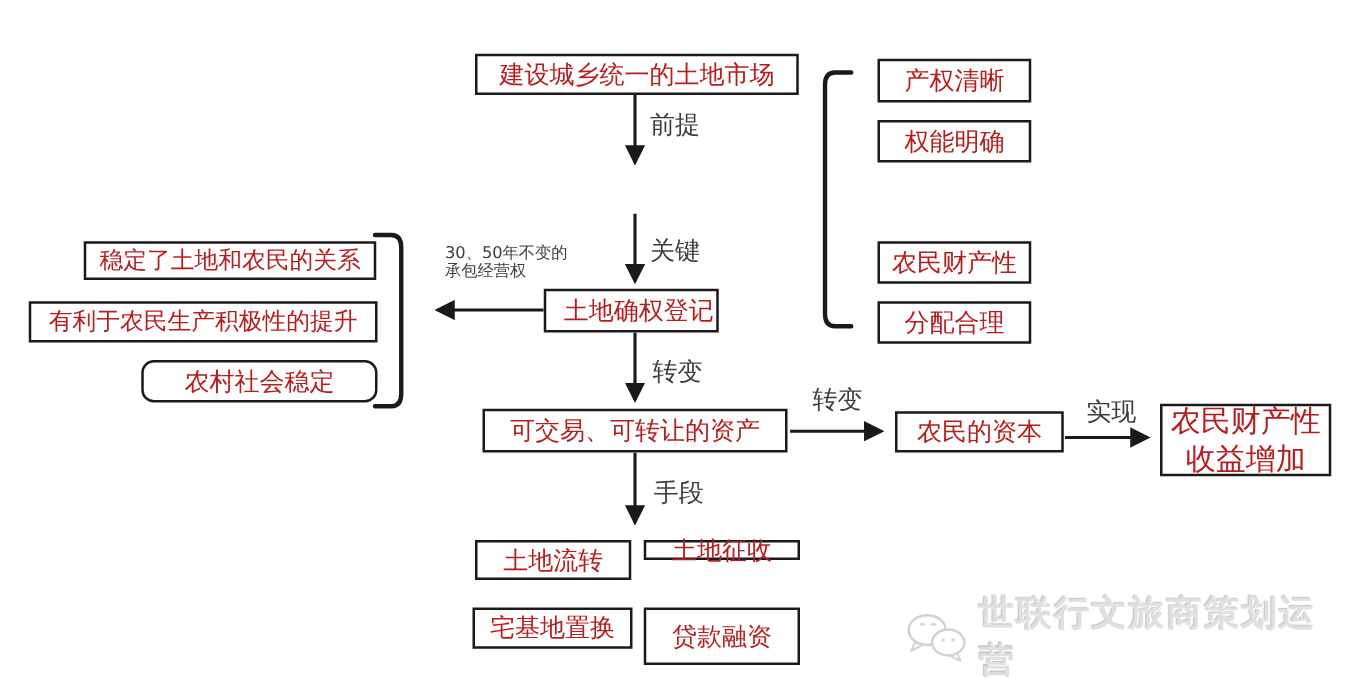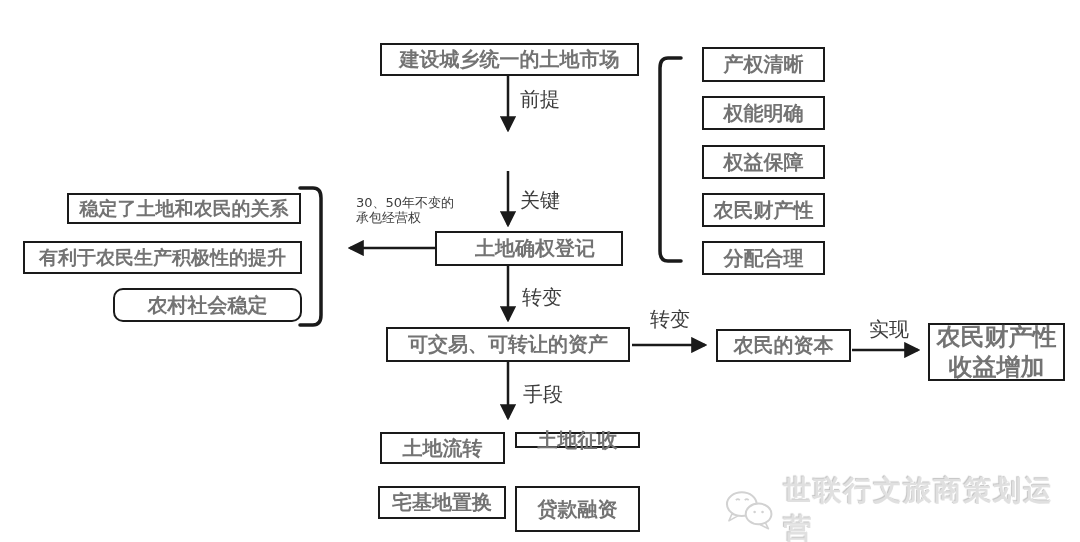--- a/index.html
+++ b/index.html
@@ -4,21 +4,21 @@
 <style>
   * { margin:0; padding:0; box-sizing:border-box; }
   html,body { background:#ffffff; }
   .stage {
     position:relative; width:1080px; height:542px; background:#ffffff;
     font-family:"DejaVu Sans", sans-serif; overflow:hidden;
   }
   .box {
     position:absolute; border:2px solid #1a1a1a; background:#ffffff;
     display:flex; flex-direction:column; align-items:center; justify-content:center;
-    font-weight:bold; font-size:20px; color:#737373; text-align:center;
+    font-weight:normal; font-size:20px; color:#b91c1c; text-align:center;
     line-height:1.25; white-space:nowrap;
   }
   .lbl {
     position:absolute; font-size:20px; color:#3d3d3d; line-height:1.15;
     white-space:nowrap;
   }
   .overlay { position:absolute; left:0; top:0; width:1080px; height:542px; }
   .watermark {
     position:absolute; left:722px; top:472px; display:flex; align-items:center;
     color:#d6d6d6;
@@ -49,21 +49,21 @@
     <line x1="632" y1="345" x2="705" y2="345" stroke="#1a1a1a" stroke-width="2.5" marker-end="url(#ah)"></line>
     <line x1="852" y1="350" x2="918" y2="350" stroke="#1a1a1a" stroke-width="2.5" marker-end="url(#ah)"></line>
 
     <path d="M 300 188 L 313 188 Q 321 188 321 198 L 321 315 Q 321 325 313 325 L 300 325" fill="none" stroke="#1a1a1a" stroke-width="3.5" stroke-linecap="round"></path>
     <path d="M 681 58 L 668 58 Q 660 58 660 68 L 660 251 Q 660 261 668 261 L 681 261" fill="none" stroke="#1a1a1a" stroke-width="3.5" stroke-linecap="round"></path>
   </svg>
 
   <div class="box" style="left:380px; top:43px; width:259px; height:33px;">建设城乡统一的土地市场</div>
 
 
-  <div class="box" style="left:435px; top:231px; width:188px; height:35px;padding-left:12px;">土地确权登记</div>
+  <div class="box" style="left:435px; top:231px; width:140px; height:35px;padding-left:12px;">土地确权登记</div>
 
   <div class="box" style="left:386px; top:327px; width:244px; height:35px;">可交易、可转让的资产</div>
 
   <div class="box" style="left:716px; top:329px; width:135px; height:33px;">农民的资本</div>
 
   <div class="box" style="left:928px; top:323px; width:137px; height:58px; font-size:24px;">
     <span>农民财产性</span>
     <span>收益增加</span>
   </div>
 
@@ -71,21 +71,20 @@
   <div class="box" style="left:515px; top:432px; width:125px; height:16px;">土地征收</div>
   <div class="box" style="left:378px; top:486px; width:128px; height:33px;">宅基地置换</div>
   <div class="box" style="left:515px; top:486px; width:125px; height:46px;">贷款融资</div>
 
   <div class="box" style="left:67px; top:193px; width:234px; height:31px; font-size:19px;">稳定了土地和农民的关系</div>
   <div class="box" style="left:23px; top:241px; width:279px; height:33px; font-size:19px;">有利于农民生产积极性的提升</div>
   <div class="box" style="left:113px; top:288px; width:189px; height:34px;border-radius:10px;">农村社会稳定</div>
 
   <div class="box" style="left:702px; top:47px; width:123px; height:35px;">产权清晰</div>
   <div class="box" style="left:702px; top:96px; width:123px; height:34px;">权能明确</div>
-  <div class="box" style="left:702px; top:145px; width:123px; height:34px;">权益保障</div>
   <div class="box" style="left:702px; top:193px; width:123px; height:34px;">农民财产性</div>
   <div class="box" style="left:702px; top:241px; width:123px; height:34px;">分配合理</div>
 
   <div class="lbl" style="left:520px; top:88px;">前提</div>
   <div class="lbl" style="left:520px; top:189px;">关键</div>
   <div class="lbl" style="left:522px; top:286px;">转变</div>
   <div class="lbl" style="left:523px; top:383px;">手段</div>
   <div class="lbl" style="left:650px; top:308px;">转变</div>
   <div class="lbl" style="left:869px; top:318px;">实现</div>
   <div class="lbl" style="left:356px; top:196px; font-size:13px;">

